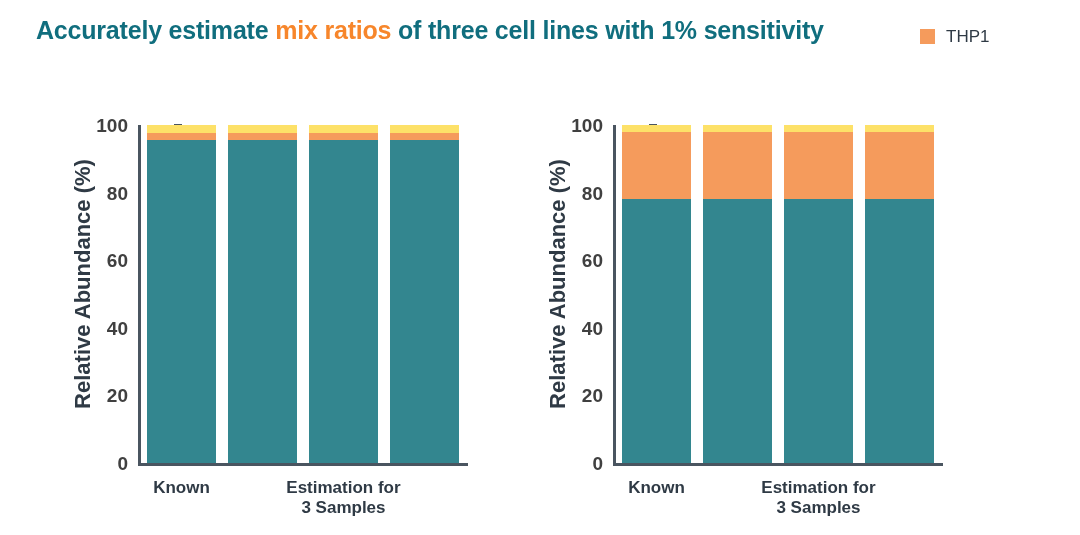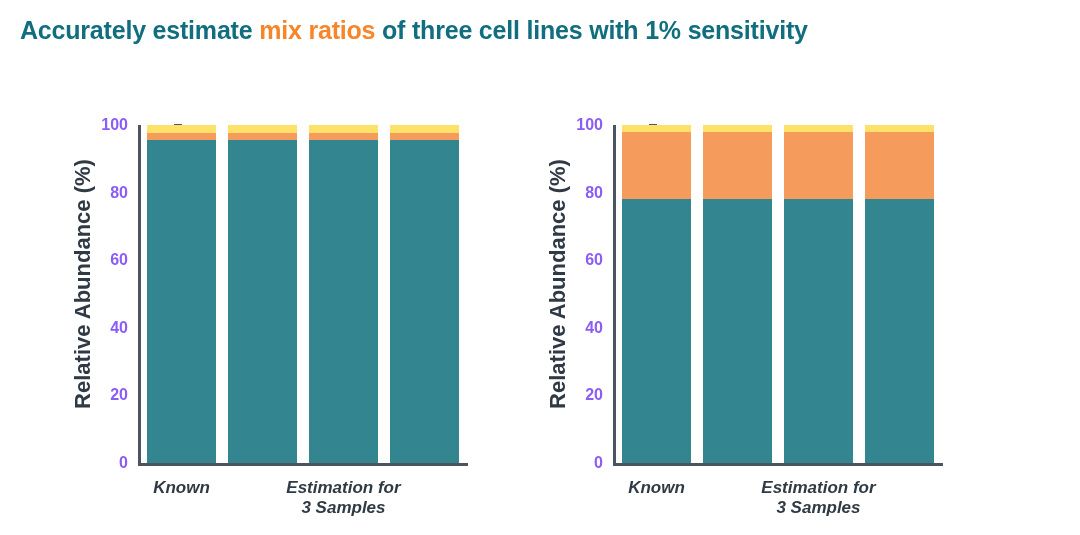--- a/index.html
+++ b/index.html
@@ -11,21 +11,21 @@
     width: 1080px;
     height: 535px;
     font-family: "Liberation Sans", sans-serif;
     overflow: hidden;
     position: relative;
   }
 
   
   #title {
     position: absolute;
-    left: 20px;
+    left: 36px;
     top: 16px;
     width: 1040px;
     font-size: 25px;
     font-weight: bold;
     letter-spacing: -0.2px;
     white-space: nowrap;
   }
   .t-orange { color: #F7862B; }
 
   
@@ -76,23 +76,23 @@
     left: 44px;
     top: 0;
     width: 62px;
     height: 378px;
   }
   .tick-label {
     position: absolute;
     right: 0;
     width: 62px;
     text-align: right;
-    font-size: 16px;
+    font-size: 19px;
     font-weight: bold;
-    color: #8b5cf6;
+    color: #404040;
     transform: translateY(-50%);
     line-height: 1;
   }
   .tick-mark {
     position: absolute;
     left: 108px;
     width: 8px;
     height: 2px;
     background: #4A5560;
     transform: translateY(-1px);
@@ -135,21 +135,20 @@
     width: 100%;
   }
 
   
   .xlabels {
     position: absolute;
     left: 116px;
     top: 378px;
     width: 330px;
     height: 60px;
-    font-style: italic;
   }
   .xlabel {
     position: absolute;
     text-align: center;
     font-size: 17px;
     font-weight: bold;
     color: #2F3A45;
     line-height: 1.15;
   }
 
@@ -288,13 +287,17 @@
         <div class="xlabel" style="left: 89.8725px; width: 231.255px; top: 8px;">
           <div>Estimation for</div>
           <div>3 Samples</div>
         </div>
       </div>
   </div>
 
 </div>
 
 <div id="legend">
+    <div class="legend-row">
+      <div class="legend-swatch" style="background: rgb(245, 155, 92);"></div>
+      <div class="legend-text">THP1</div>
+    </div>
   </div>
 
 </body></html>

